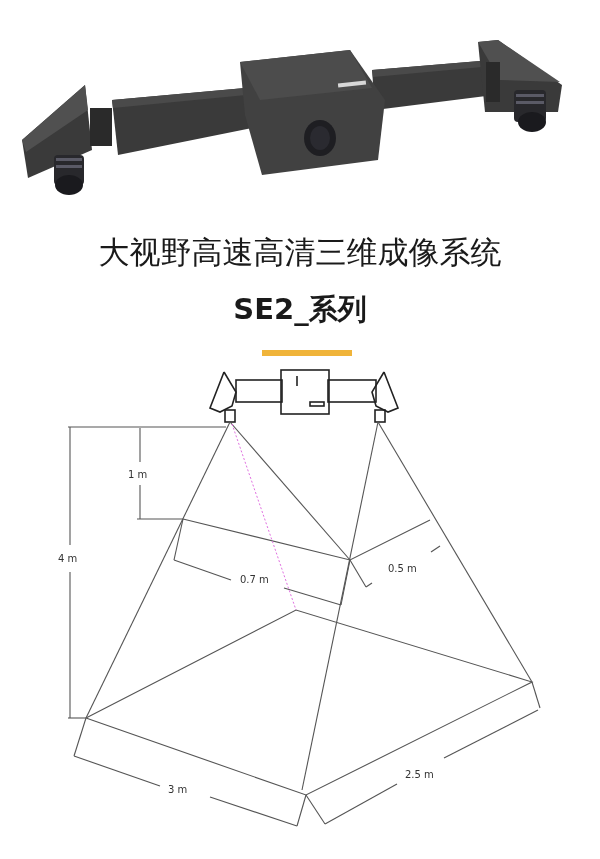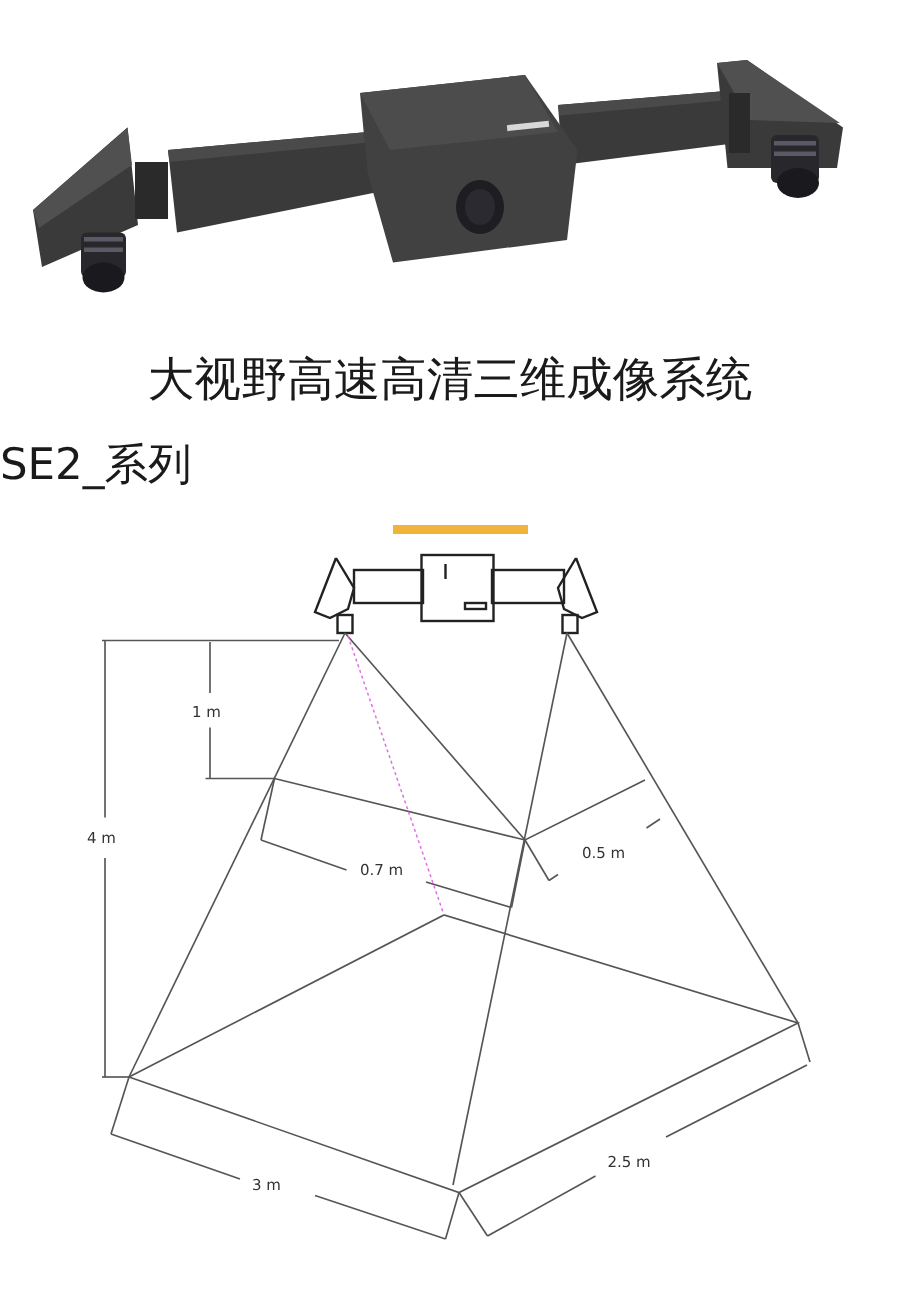--- a/index.html
+++ b/index.html
@@ -1,19 +1,19 @@
 <!DOCTYPE html>
 <html><head>
   <meta charset="utf-8">
   <style>
     html, body { margin: 0; padding: 0; background: #ffffff; }
     body { width: 600px; height: 859px; position: relative; overflow: hidden; font-family: "DejaVu Sans", sans-serif; }
     .product-photo { position: absolute; left: 0; top: 0; width: 600px; height: 200px; }
     .title-main { position: absolute; left: 0; top: 232px; width: 600px; text-align: center; font-size: 31px; color: #1a1a1a; letter-spacing: 0px; font-family: "DejaVu Sans", sans-serif; }
-    .title-sub { position: absolute; left: 0; top: 290px; width: 600px; font-size: 29px; color: #1a1a1a; font-family: "DejaVu Sans", sans-serif; }
+    .title-sub { position: absolute; left: 0; top: 290px; width: 600px; text-align: center; font-size: 29px; color: #1a1a1a; font-family: "DejaVu Sans", sans-serif; font-weight: bold; }
     .accent-bar { position: absolute; left: 262px; top: 350px; width: 90px; height: 6px; background: #f0b43a; }
     .diagram { position: absolute; left: 0; top: 360px; width: 600px; height: 499px; }
     .dim-label { font-family: "DejaVu Sans", sans-serif; font-size: 10px; fill: #333; }
   </style>
 </head>
 <body>
 
 <svg class="product-photo" viewBox="0 0 600 200" xmlns="http://www.w3.org/2000/svg">
 
   <polygon points="112,100 245,88 252,128 118,155" fill="#3a3a3a"></polygon>

